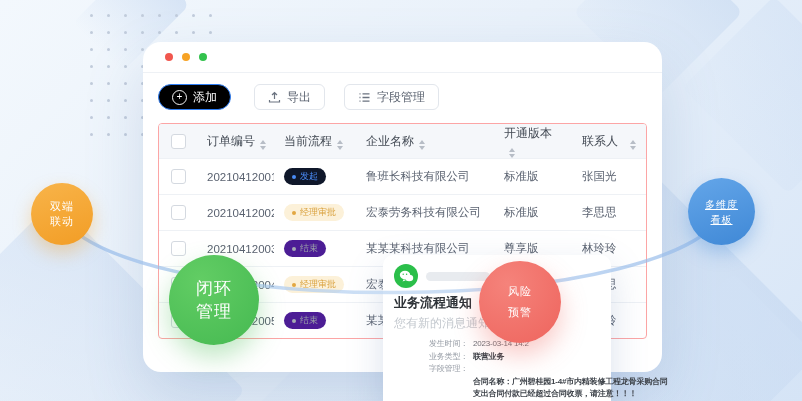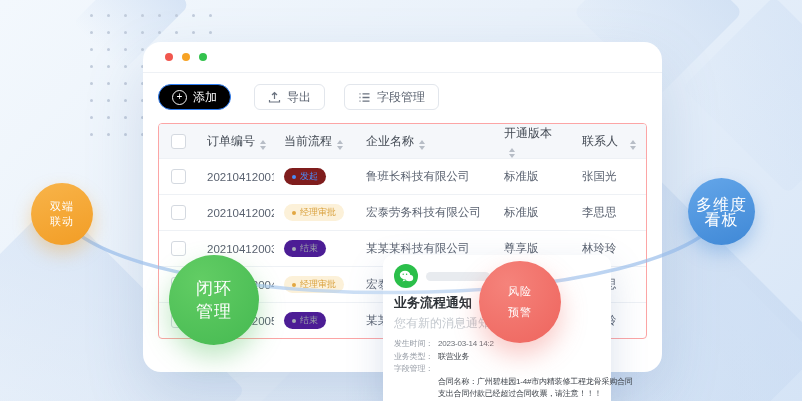--- a/index.html
+++ b/index.html
@@ -38,45 +38,45 @@
   thead th{background:#f5f7fa;height:34px;font-weight:normal;color:#434a54;text-align:left;padding:0 6px 0 10px;font-size:12px;}
   tbody td{height:35px;border-top:1px solid #eef1f5;color:#5a6270;padding:0 6px 0 10px;overflow:hidden;white-space:nowrap;}
   th:first-child,td:first-child{text-align:center;padding:0;}
   .cb{display:inline-block;width:13px;height:13px;border:1px solid #d4d9e0;border-radius:3px;background:#fff;vertical-align:middle;cursor:pointer;}
   .sort{display:inline-flex;flex-direction:column;gap:2px;margin-left:5px;vertical-align:1px;cursor:pointer;}
   .sort i{width:0;height:0;border-left:3.5px solid transparent;border-right:3.5px solid transparent;}
   .sort .up{border-bottom:4px solid #b7bdc6;}
   .sort .dn{border-top:4px solid #b7bdc6;}
   .badge{display:inline-flex;align-items:center;gap:4px;height:17px;padding:0 8px;border-radius:9px;font-size:9px;}
   .badge .dot{width:4px;height:4px;border-radius:50%;}
-  .badge.blue{background:#7f1d1d;color:#4a8cf7;} .badge.blue .dot{background:#4a8cf7;}
+  .badge.blue{background:#0f172a;color:#4a8cf7;} .badge.blue .dot{background:#4a8cf7;}
   .badge.orange{background:#fcf1d9;color:#d9a13d;} .badge.orange .dot{background:#e2a742;}
   .badge.gray{background:#4c1d95;color:#9aa0a8;} .badge.gray .dot{background:#a6abb3;}
   
   .notif{position:absolute;left:383px;top:255px;width:228px;background:#fff;border-radius:10px;
     box-shadow:0 14px 36px rgba(86,118,168,.22);padding:9px 11px 10px 11px;z-index:20;box-sizing:border-box;}
   .notif-head{display:flex;align-items:center;gap:8px;}
   .wechat{width:24px;height:24px;border-radius:50%;background:#2bbf4a;display:flex;align-items:center;justify-content:center;}
   .pill{width:64px;height:9px;border-radius:5px;background:#e8ebef;}
   .notif-title{margin-top:6px;font-size:13px;font-weight:bold;color:#2e3338;}
   .notif-sub{margin-top:3px;font-size:12px;color:#c3c8ce;}
   .nfields{margin-top:6px;}
   .nf{display:flex;font-size:8px;line-height:12.5px;letter-spacing:-.2px;}
-  .nf .l{flex:0 0 44px;color:#979da6;}
+  .nf .l{flex:0 0 44px;color:#979da6;margin-left:35px;}
   .nf .v{white-space:nowrap;color:#6b7077;}
-  .nf:nth-child(n+2) .v{color:#3e434a;font-weight:normal;}
+  .nf:nth-child(n+2) .v{color:#3e434a;font-weight:bold;}
   
   .arc{position:absolute;left:0;top:0;z-index:30;pointer-events:none;}
   
   .fcircle{position:absolute;border-radius:50%;display:flex;flex-direction:column;align-items:center;justify-content:center;
     color:#fff;text-align:center;z-index:40;letter-spacing:1px;}
   .fc-orange{left:31px;top:183px;width:62px;height:62px;font-size:11px;line-height:15px;
     background:linear-gradient(160deg,#f8b44a,#f29d25);box-shadow:0 8px 18px rgba(242,157,37,.35);}
-  .fc-blue{left:688px;top:178px;width:67px;height:67px;font-size:16px;line-height:15px;
-    background:linear-gradient(160deg,#64a6e9,#3f88d6);box-shadow:0 8px 18px rgba(63,136,214,.35);}
+  .fc-blue{left:688px;top:178px;width:67px;height:67px;font-size:10px;line-height:15px;
+    background:linear-gradient(160deg,#64a6e9,#3f88d6);box-shadow:0 8px 18px rgba(63,136,214,.35);text-decoration:underline;}
   .fc-green{left:169px;top:255px;width:90px;height:90px;font-size:17px;line-height:23px;
     background:radial-gradient(circle at 35% 28%,#62cd64,#45b951);box-shadow:0 12px 26px rgba(69,185,81,.35);}
   .fc-red{left:479px;top:261px;width:82px;height:82px;font-size:11px;line-height:21px;
     background:radial-gradient(circle at 35% 28%,#f5837b,#ee645d);box-shadow:0 12px 26px rgba(238,100,93,.35);}
 </style>
 </head>
 <body>
 
 <div class="stage">
 

